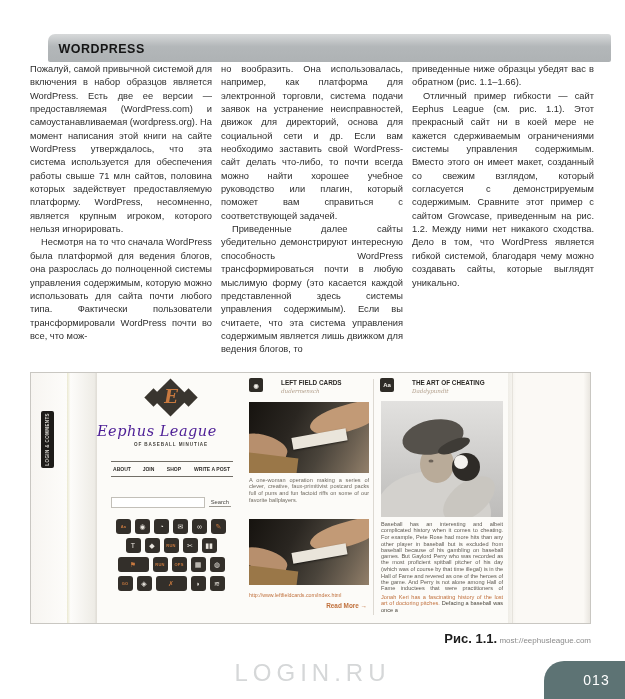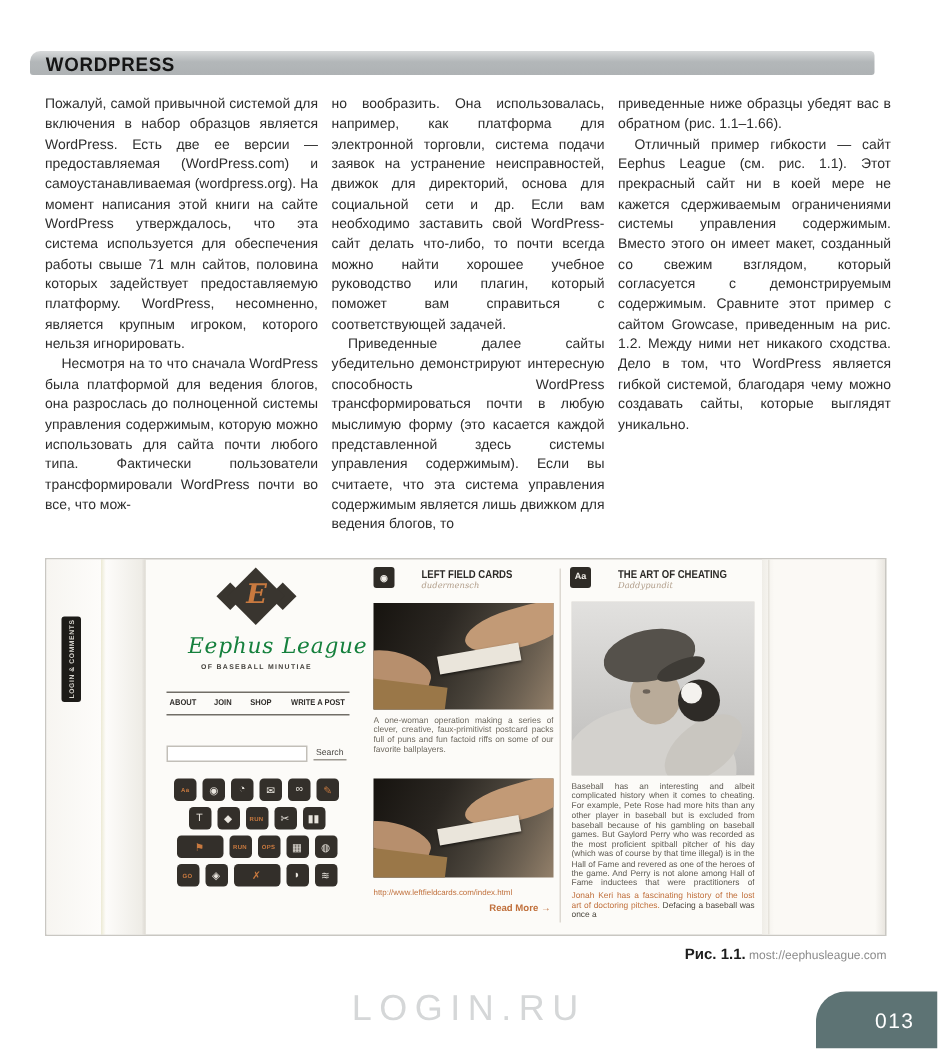--- a/index.html
+++ b/index.html
@@ -2,21 +2,21 @@
 <html><head>
 <meta charset="utf-8">
 <style>
   html,body{margin:0;padding:0;}
   body{
     width:625px;height:699px;position:relative;overflow:hidden;
     background:#ffffff;font-family:"Liberation Sans",sans-serif;
   }
   
   .chapter-bar{
-    position:absolute;left:20px;top:34px;width:563px;height:16px;
+    position:absolute;left:48px;top:34px;width:563px;height:28px;
     background:linear-gradient(#d7d9da,#b3b7b9 45%,#aeb2b4);
     border-radius:7px 3px 2px 2px;display:flex;align-items:center;text-align:center;
   }
   .chapter-bar span{
     font-size:13px;font-weight:bold;letter-spacing:.5px;color:#151515;
     padding-left:11px;transform:scaleX(.96);transform-origin:left center;
   }
   
   .textcols{position:absolute;left:30px;top:63px;width:564px;display:flex;gap:9px;}
   .col{width:182px;font-size:9.3px;line-height:13.35px;text-align:justify;color:#2d2d2d;}
@@ -47,23 +47,23 @@
   .logo .d{position:absolute;background:#39352f;transform:rotate(45deg);}
   .logo .d1{width:27px;height:27px;left:12px;top:7px;}
   .logo .d2{width:13px;height:13px;left:2px;top:14px;}
   .logo .d3{width:13px;height:13px;left:37px;top:14px;}
   .logo .e{
     position:absolute;left:0;right:0;top:9px;text-align:center;
     font-family:"DejaVu Serif",serif;font-style:italic;font-weight:bold;
     font-size:18px;color:#c8793f;z-index:2;
   }
   .site-title{
-    position:absolute;left:0;width:100%;top:50px;text-align:right;
+    position:absolute;left:0;width:100%;top:50px;text-align:left;
     font-family:"DejaVu Serif",serif;font-style:italic;font-size:14.5px;
-    color:#15803d;letter-spacing:.5px;
+    color:#4c1d95;letter-spacing:.5px;
   }
   .site-sub{
     position:absolute;left:0;width:100%;top:69px;text-align:center;
     font-size:4.6px;font-weight:bold;letter-spacing:.9px;color:#45423d;
   }
   .nav{
     position:absolute;left:14px;top:88px;width:120px;
     border-top:1px solid #716e67;border-bottom:1px solid #716e67;
     padding:4px 1px;display:flex;justify-content:space-between;align-items:center;
   }
@@ -111,21 +111,21 @@
   .right-copy{left:5px;top:148px;width:122px;height:71px;}
   .right-copy .inner{color:#5e5a52;}
   .art-link{position:absolute;left:4px;top:219px;width:120px;height:9px;overflow:hidden;}
   .art-link .inner{font-size:8px;color:#c0703c;transform:scale(.66);transform-origin:0 0;white-space:nowrap;}
   .read-more{position:absolute;right:6px;top:229px;font-size:6.4px;font-weight:bold;color:#c0703c;}
   .link-copy{left:5px;top:221px;width:122px;height:22px;}
   .link-copy .inner{color:#4c483f;}
   .link-copy .orange{color:#c0703c;}
   
   .caption{position:absolute;left:30px;top:631px;width:561px;text-align:right;font-size:8px;color:#8b8b8b;}
-  .caption b{color:#1d1d1d;font-size:10px;margin-left:43px;}
+  .caption b{color:#1d1d1d;font-size:13px;margin-left:43px;}
   
   .watermark{
     position:absolute;left:0;right:0;top:659px;text-align:center;
     font-size:24px;letter-spacing:5px;color:#d5d7d8;font-weight:normal;
   }
   .page-badge{
     position:absolute;left:544px;top:661px;width:81px;height:38px;background:#5d7374;
     border-top-left-radius:20px;display:flex;align-items:center;justify-content:center;
   }
   .page-badge span{color:#fff;font-size:14px;letter-spacing:1px;transform:translateX(12px);}

